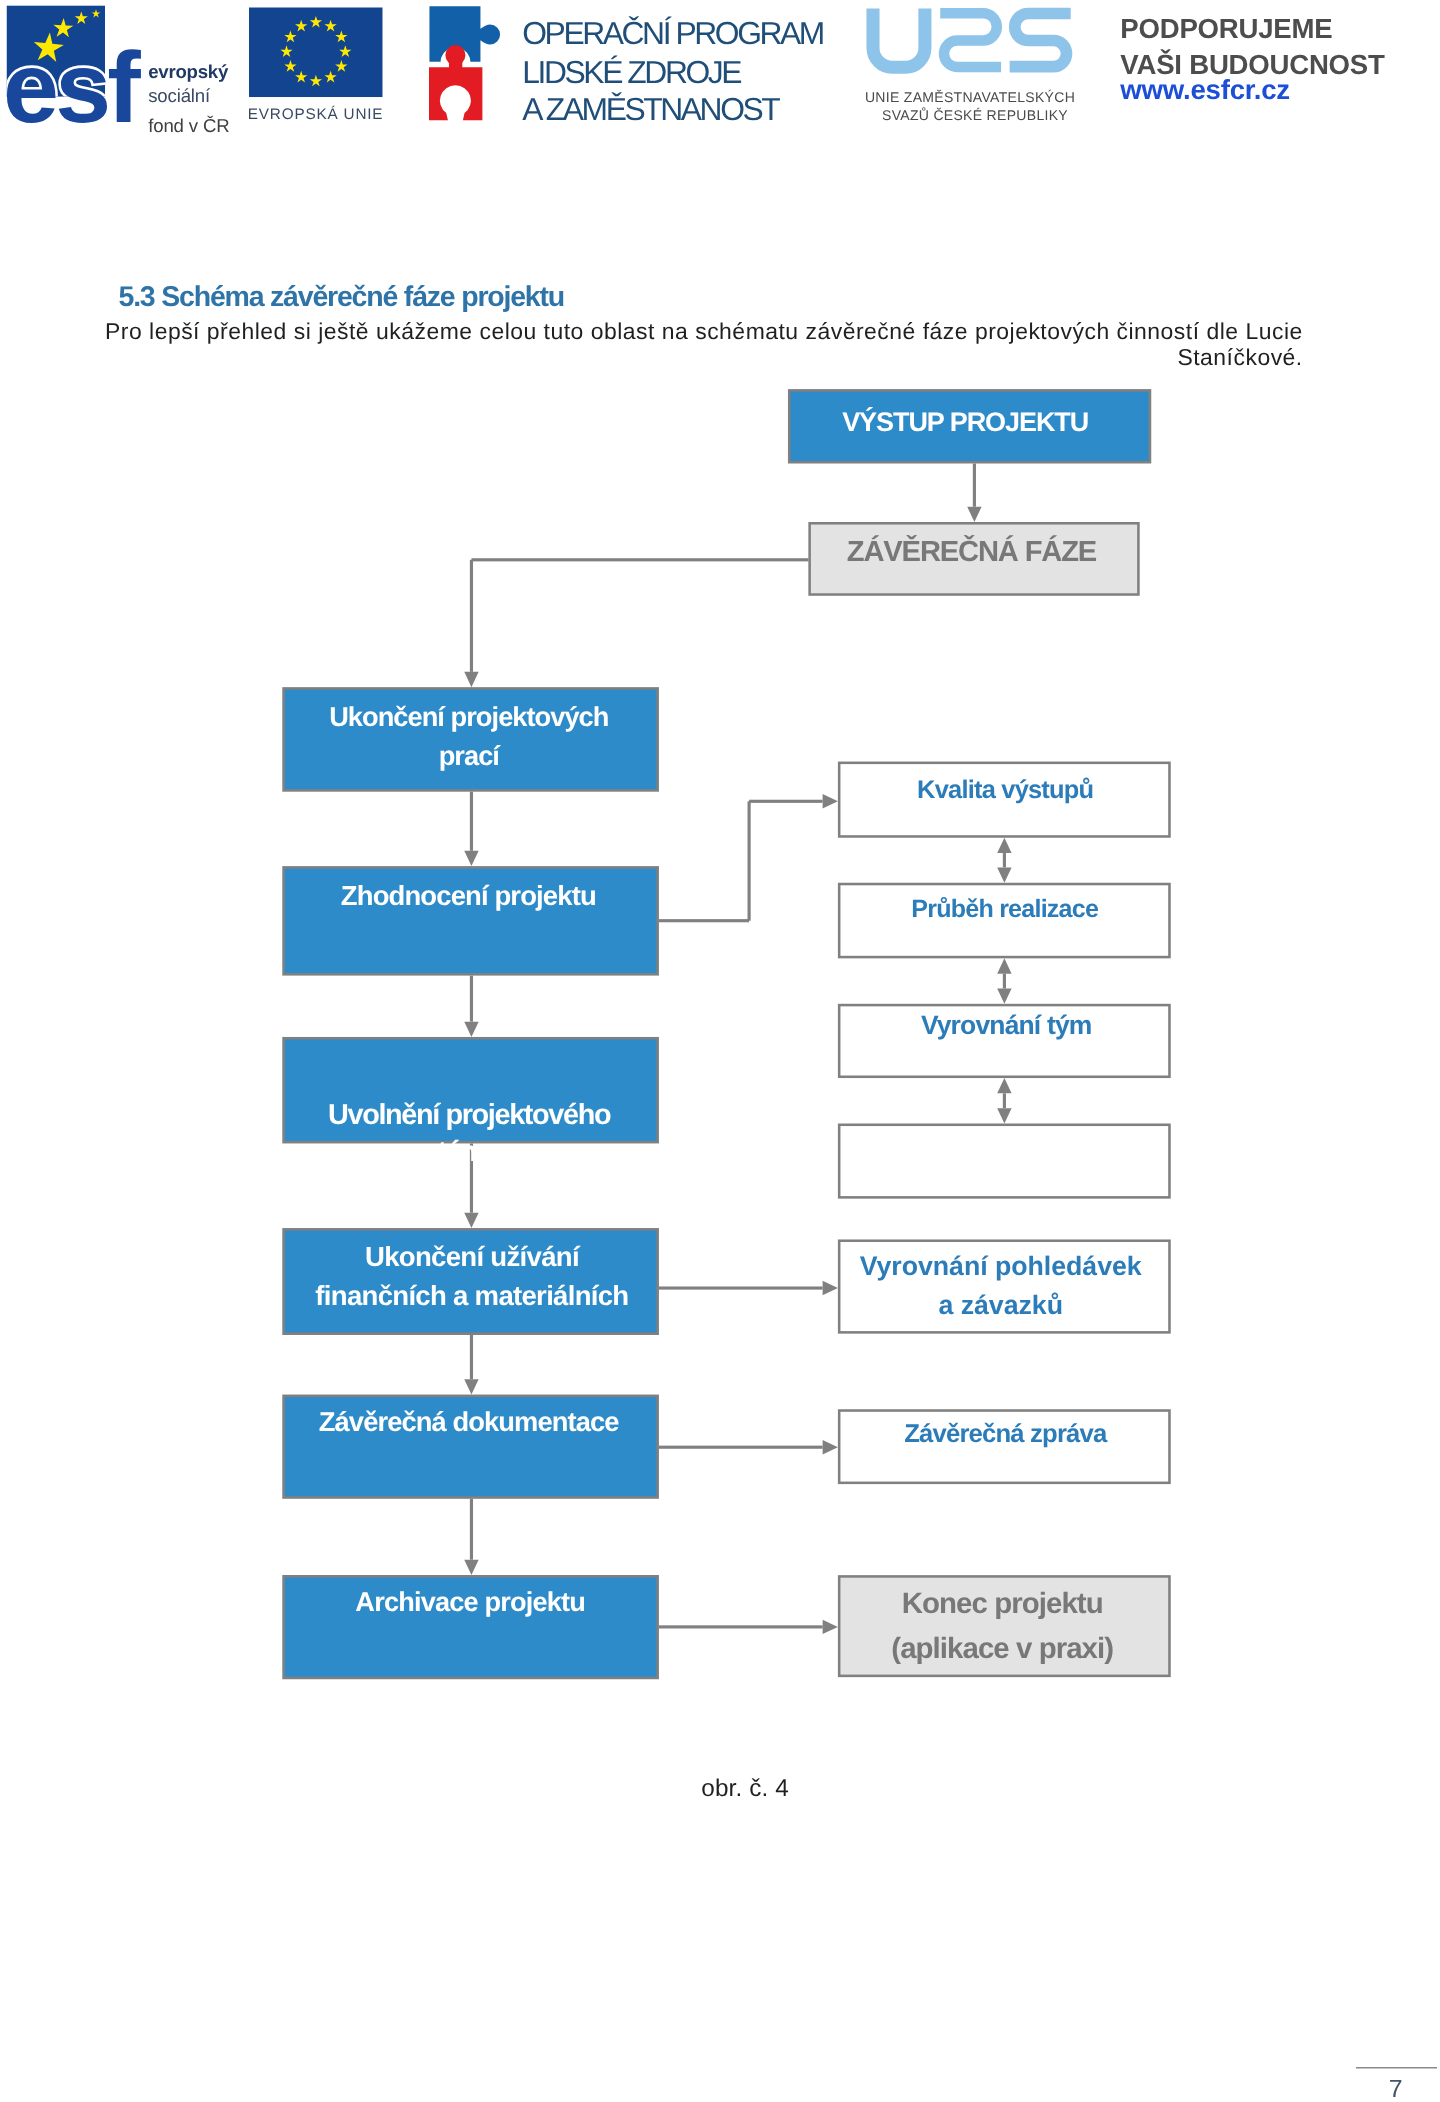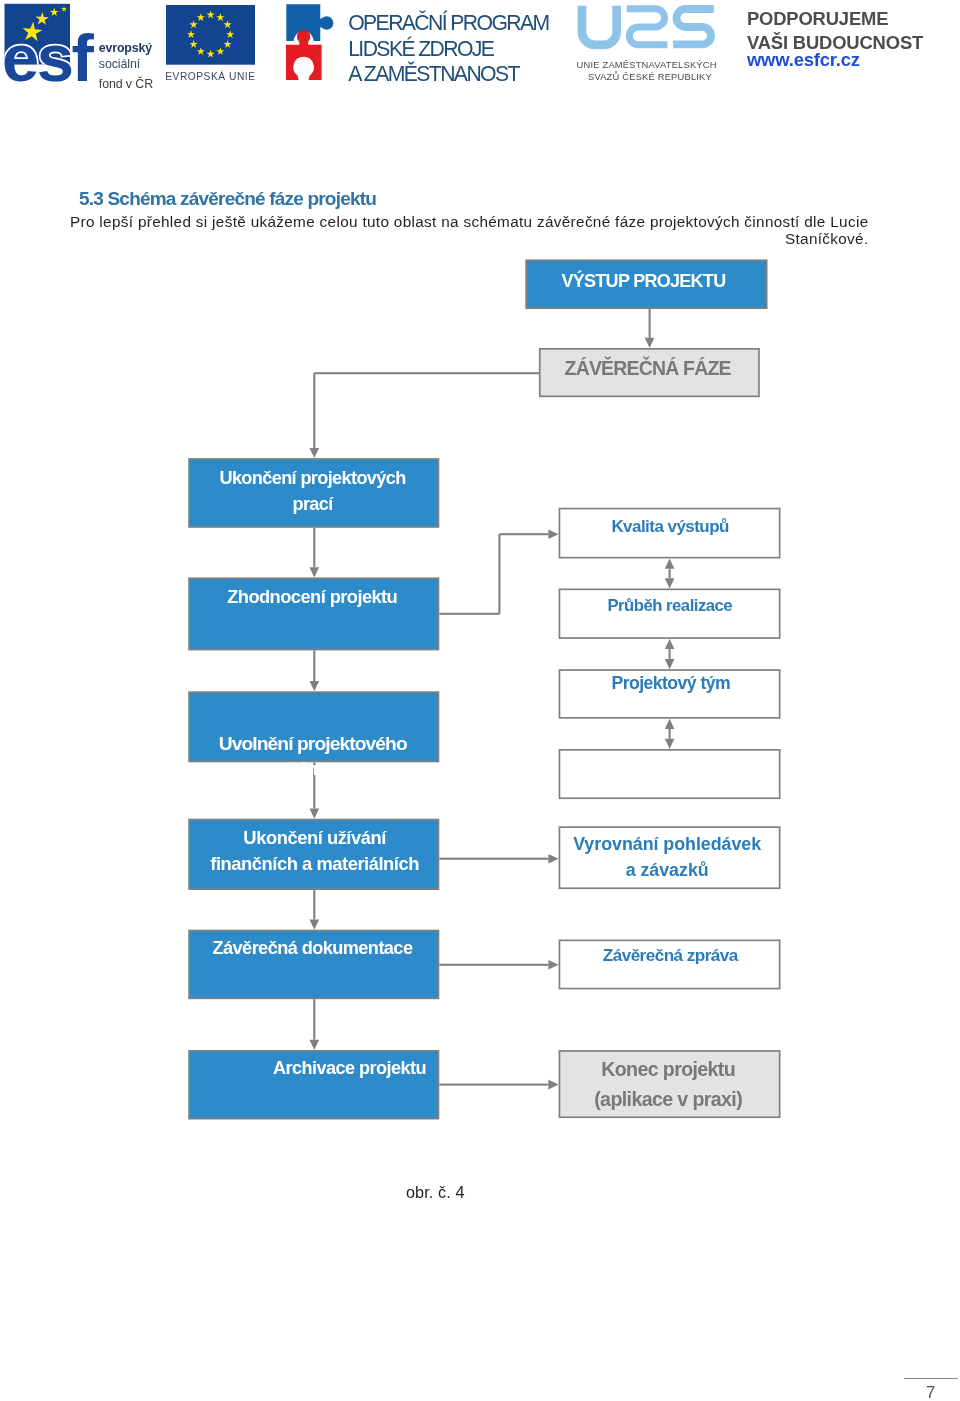--- a/index.html
+++ b/index.html
@@ -30,21 +30,21 @@
        letter-spacing:-0.15px;}
   .sup1{top:7.8px;color:#4D4D4D;}
   .sup2{top:31.9px;color:#4D4D4D;}
   .sup3{top:49px;color:#1d4ed8;}
 
   
   #heading{position:absolute;left:63px;top:171px;margin:16px;font-size:19px;font-weight:bold;
            line-height:23px;color:#2E74A8;letter-spacing:-0.8px;white-space:nowrap;}
   #paragraph{position:absolute;left:62.5px;top:213px;margin:0;width:806px;font-size:15.3px;
              color:#221F1F;line-height:17.4px;text-align:right;letter-spacing:0.33px;}
-  #figure-caption{position:absolute;left:406px;top:1184.0px;width:120px;text-align:left;
+  #figure-caption{position:absolute;left:406px;top:1184.0px;width:120px;text-align:right;
                   font-size:16.2px;color:#221F1F;line-height:16.2px;letter-spacing:0.1px;}
 
   
   #diagram{position:absolute;left:0;top:0;width:960px;height:1401px;}
   .node{position:absolute;box-sizing:border-box;text-align:center;}
   .node-text{position:absolute;left:0;width:100%;}
   .n-blue{color:#ffffff;font-weight:bold;}
   .n-gray{color:#787878;font-weight:bold;}
   .n-white{color:#2B7CB9;font-weight:bold;}
 
@@ -216,34 +216,34 @@
       </div><div class="node n-blue" style="left: 188.2px; top: 818.7px; width: 251.1px; height: 71.3px;">
         <div class="node-text" style="left: 0.9px; font-size: 18.38px; letter-spacing: -0.465px; line-height: 25.7px; top: 6.77806px;">
           <div>Ukončení užívání</div>
           <div>finančních a materiálních</div>
         </div>
       </div><div class="node n-blue" style="left: 188.2px; top: 929.7px; width: 251.1px; height: 69.5px;">
         <div class="node-text" style="left: -1.25px; font-size: 18.22px; letter-spacing: -0.599px; line-height: 25.4px; top: 5.98614px;">
           <div>Závěrečná dokumentace</div>
         </div>
       </div><div class="node n-blue" style="left: 188.2px; top: 1050px; width: 251.1px; height: 69.5px;">
-        <div class="node-text" style="left: -0.3px; font-size: 18.09px; letter-spacing: -0.54px; line-height: 25.4px; top: 5.53333px; padding-left: 36px;">
+        <div class="node-text" style="left: -0.3px; font-size: 18.09px; letter-spacing: -0.54px; line-height: 25.4px; top: 5.53333px;">
           <div>Archivace projektu</div>
         </div>
       </div><div class="node n-white" style="left: 558.6px; top: 507.7px; width: 221.9px; height: 50.8px;">
         <div class="node-text" style="left: 0.6px; font-size: 16.95px; letter-spacing: -0.515px; line-height: 25.4px; top: 6.64715px;">
           <div>Kvalita výstupů</div>
         </div>
       </div><div class="node n-white" style="left: 558.6px; top: 588.5px; width: 221.9px; height: 50.4px;">
         <div class="node-text" style="left: 0.25px; font-size: 16.7px; letter-spacing: -0.503px; line-height: 25.4px; top: 4.5379px;">
           <div>Průběh realizace</div>
         </div>
       </div><div class="node n-white" style="left: 558.6px; top: 669.2px; width: 221.9px; height: 49.5px;">
         <div class="node-text" style="left: 1.25px; font-size: 17.65px; letter-spacing: -0.553px; line-height: 25.4px; top: 1.49305px;">
-          <div>Projektový tým</div>
+          <div>Vyrovnání tým</div>
         </div>
       </div><div class="node n-white" style="left: 558.6px; top: 826.3px; width: 221.9px; height: 60px;">
         <div class="node-text" style="left: -2.4px; font-size: 17.83px; letter-spacing: -0.031px; line-height: 25.9px; top: 6.17771px;">
           <div>Vyrovnání pohledávek</div>
           <div>a závazků</div>
         </div>
       </div><div class="node n-white" style="left: 558.6px; top: 939.5px; width: 221.9px; height: 49.9px;">
         <div class="node-text" style="left: 0.7px; font-size: 17.12px; letter-spacing: -0.548px; line-height: 25.4px; top: 3.28544px;">
           <div>Závěrečná zpráva</div>
         </div>

